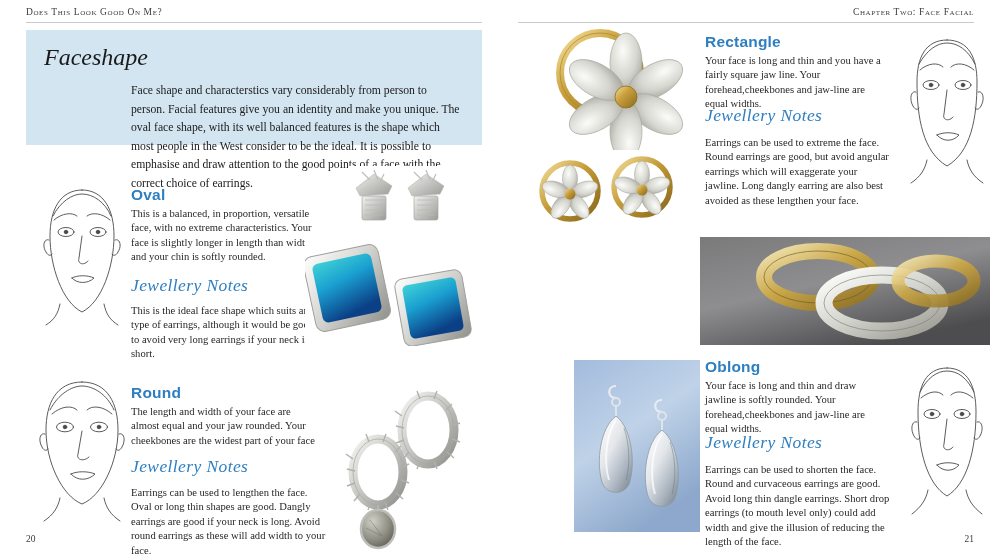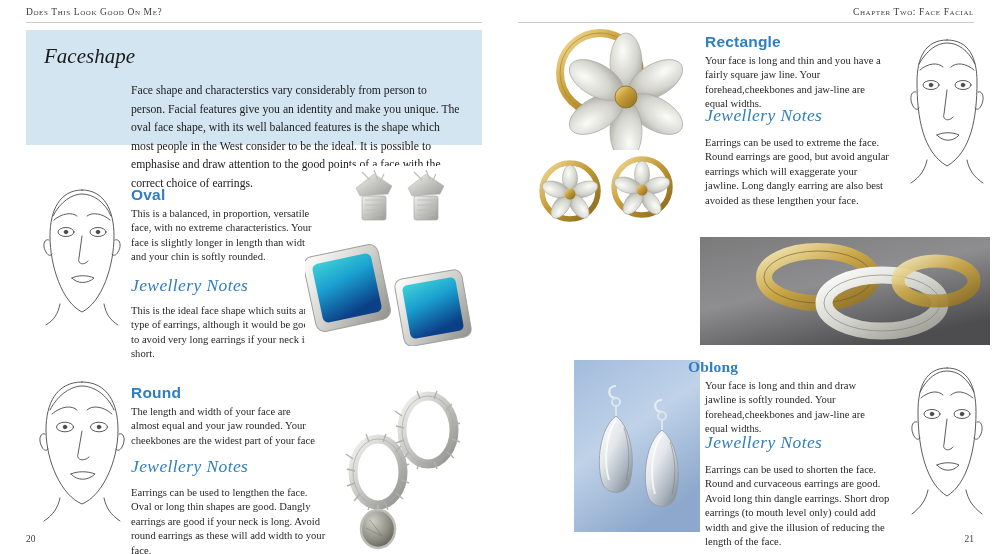--- a/index.html
+++ b/index.html
@@ -69,21 +69,21 @@
     width: 456px;
     height: 115px;
     background: #d4e5f2;
   }
   .intro-title {
     position: absolute;
     left: 44px;
     top: 44px;
     font-family: "Liberation Serif", serif;
     font-style: italic;
-    font-size: 21px;
+    font-size: 24px;
     color: #1a1a1a;
   }
   .intro-body {
     position: absolute;
     left: 131px;
     top: 42px;
     width: 330px;
     font-family: "Liberation Serif", serif;
     font-size: 11.7px;
     line-height: 18.6px;
@@ -466,21 +466,21 @@
           <path d="M0 0 c-9 0 -9 12 0 12" fill="none" stroke="#e8ecf0" stroke-width="2.2"></path>
           <circle cx="0" cy="16" r="4" fill="none" stroke="#dfe4ea" stroke-width="2"></circle>
           <path d="M0 20 l0 10" stroke="#dfe4ea" stroke-width="2"></path>
           <path d="M0 30 c-16 12 -20 46 -14 66 c4 13 22 14 27 2 c7 -19 3 -56 -13 -68 Z" fill="url(#dropsil)" stroke="#8f99a3" stroke-width="0.8"></path>
           <path d="M0 34 c-11 16 -12 44 -7 60" fill="none" stroke="#ffffff" stroke-width="2" opacity="0.7"></path>
           <path d="M8 42 c6 16 6 38 2 52" fill="none" stroke="#6f7983" stroke-width="1" opacity="0.5"></path>
         </g>
       </svg>
     </div>
 
-    <div class="sec-head" style="left:188px; top:358px;font-family:Liberation Serif, serif;">Oblong</div>
+    <div class="sec-head" style="left:205px; top:358px;">Oblong</div>
     <div class="body-text" style="left:205px; top:379px; width:182px;">Your face is long and thin and draw jawline is softly rounded. Your forehead,cheekbones and jaw-line are equal widths.</div>
     <div class="jn-head" style="left:205px; top:432px;">Jewellery Notes</div>
     <div class="body-text" style="left:205px; top:463px; width:190px;">Earrings can be used to shorten the face. Round and curvaceous earrings are good. Avoid long thin dangle earrings. Short drop earrings (to mouth level only) could add width and give the illusion of reducing the length of the face.</div>
 
     <div class="face" style="left:397px; top:358px;">
       <svg width="100" height="165" viewBox="0 0 100 165">
         <g fill="none" stroke="#4a4a4a" stroke-width="0.9" stroke-linecap="round">
           <path d="M50 10 C29 10 21 28 21 54 C21 92 30 126 50 138 C70 126 79 92 79 54 C79 28 71 10 50 10 Z"></path>
           <path d="M23 34 C30 20 40 13 50 13 C61 13 70 20 77 34"></path>
           <path d="M24 40 C32 33 41 32 46 37"></path>

